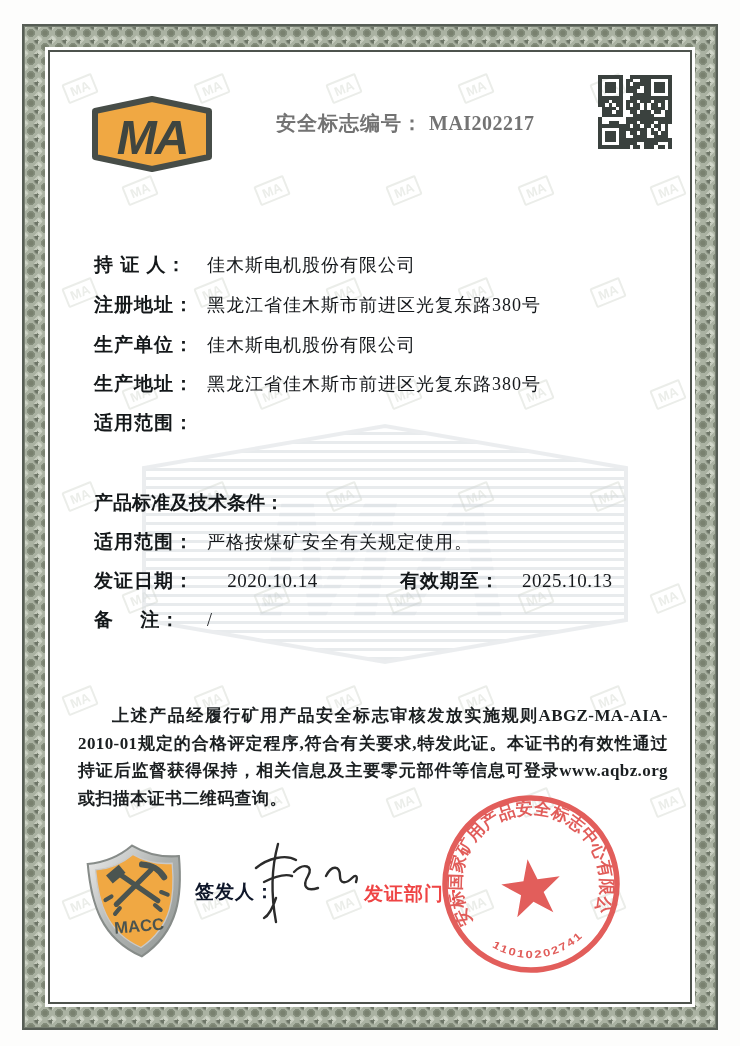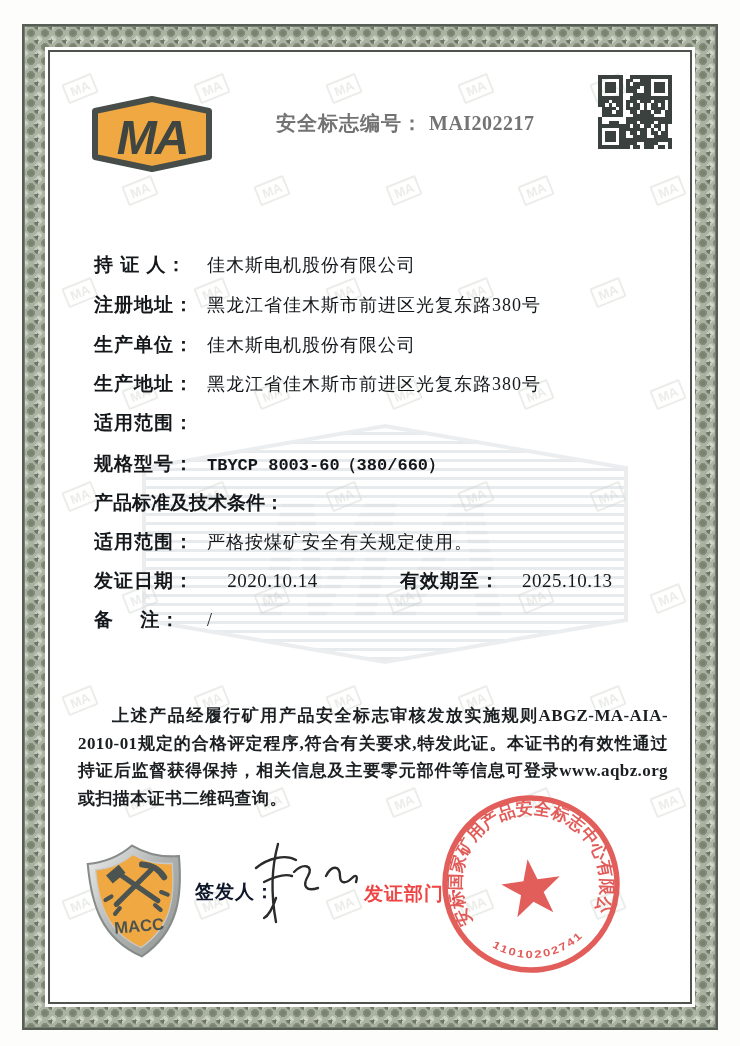--- a/index.html
+++ b/index.html
@@ -463,24 +463,20 @@
         <span class="lbl">生产单位：</span>
         <span class="val">佳木斯电机股份有限公司</span>
       </div>
       <div class="row" style="top:319px">
         <span class="lbl">生产地址：</span>
         <span class="val">黑龙江省佳木斯市前进区光复东路380号</span>
       </div>
       <div class="row" style="top:358px">
         <span class="lbl">适用范围：</span>
       </div>
-      <div class="row" style="top:399px">
-        <span class="lbl">规格型号：</span>
-        <span class="val mono">TBYCP 8003-60（380/660）</span>
-      </div>
       <div class="row wide" style="top:438px">
         <span class="lbl">产品标准及技术条件：</span>
       </div>
       <div class="row" style="top:477px">
         <span class="lbl">适用范围：</span>
         <span class="val">严格按煤矿安全有关规定使用。</span>
       </div>
 
       <div class="row dates" style="top:516px">
         <span class="lbl">发证日期：</span>

